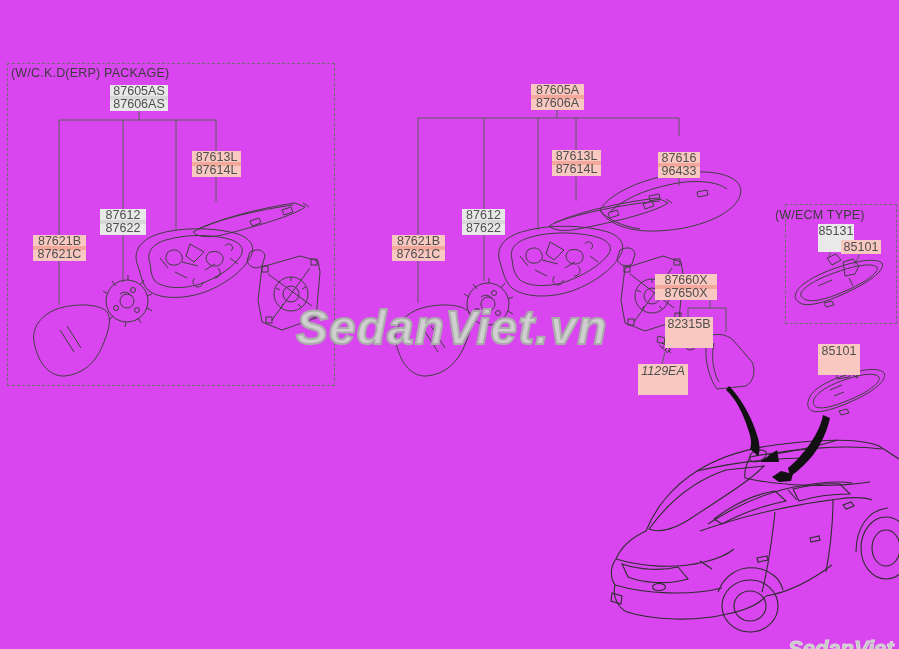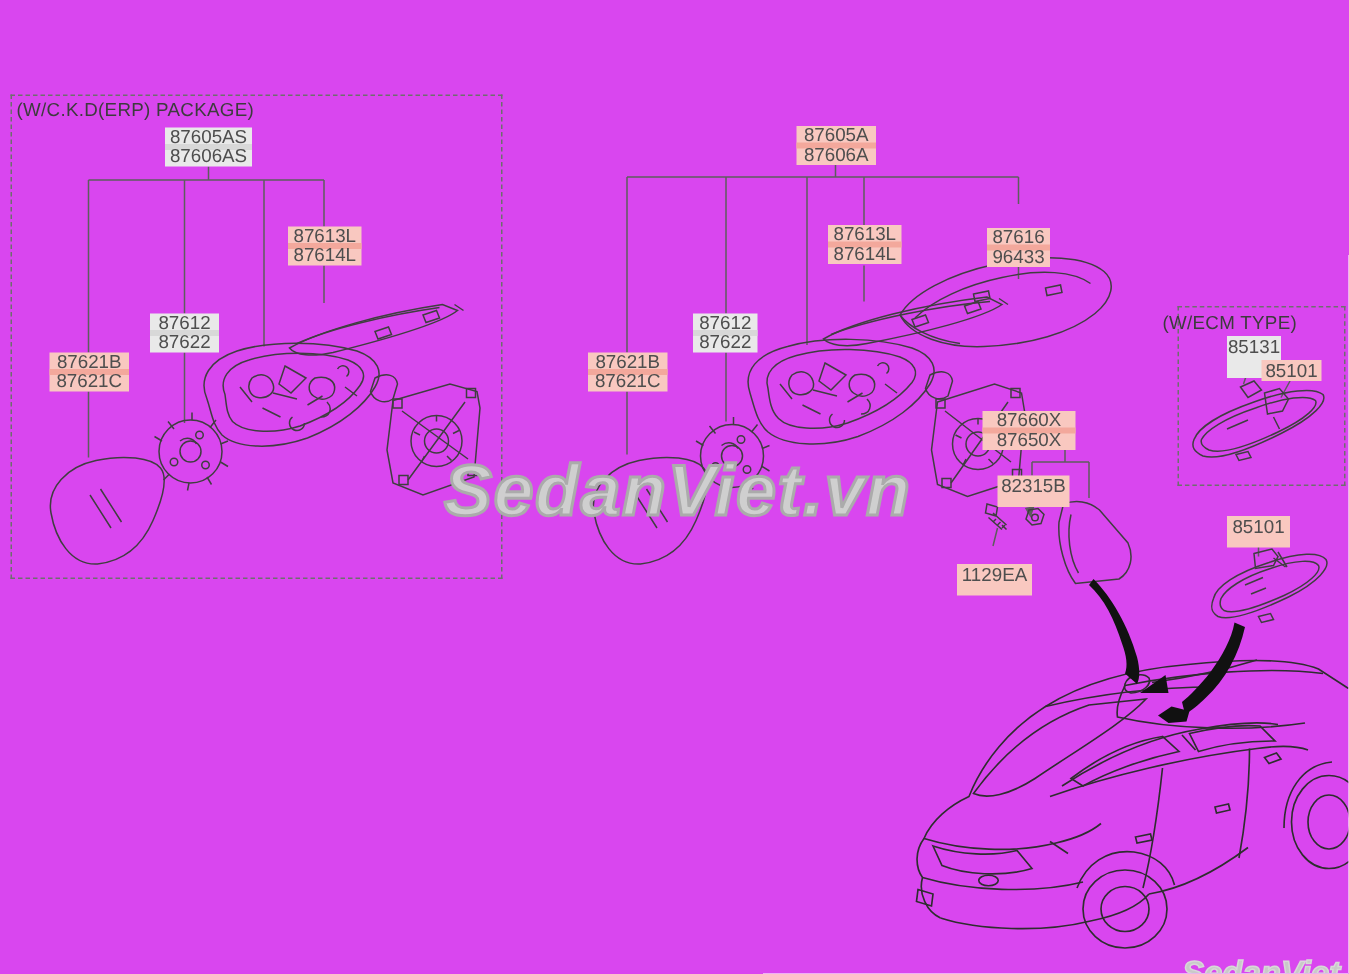--- a/index.html
+++ b/index.html
@@ -7,21 +7,21 @@
          font-family:"Liberation Sans",sans-serif;}
   svg{position:absolute;left:0;top:0;z-index:1;}
   .opt-box{position:absolute;border:1px dashed #6e6e6e;z-index:2;}
   .box-title{position:absolute;z-index:3;font-size:12.5px;color:#3c3c3c;letter-spacing:.2px;white-space:nowrap;}
   .plabel{position:absolute;z-index:4;text-align:center;color:#4e4e4e;font-size:12.5px;
           line-height:13px;white-space:nowrap;}
   .plabel.pink{background:#f9c8c0;}
   .plabel.gray{background:#e9e9e9;}
   .plabel .ln{display:block;position:relative;z-index:1;}
   .plabel.two{height:26px;}
-  .plabel.one{height:21px;line-height:15px;}
+  .plabel.one{height:31px;line-height:15px;}
   .plabel.two .band{position:absolute;left:0;right:0;top:11px;height:4px;z-index:0;}
   .plabel.pink .band{background:#f3a89c;}
   .plabel.gray .band{background:#d8d8d8;}
   .watermark{position:absolute;z-index:5;font-weight:bold;font-size:48px;letter-spacing:1px;
              color:rgba(255,255,255,0.12);-webkit-text-stroke:2px #ababab;
              text-shadow:0 0 0 #c9c9c9;white-space:nowrap;font-style:italic;}
   .watermark.main{left:296px;top:300px;}
   .watermark.partial{left:788px;top:636px;font-size:22px;-webkit-text-stroke:1px #d8d8d8;
              color:transparent;letter-spacing:0;}
 </style>
@@ -241,21 +241,21 @@
     <span class="ln">87621C</span>
   </div>
   <div class="plabel pink two" style="left:655px;top:274px;width:62px;">
     <span class="ln">87660X</span>
     <span class="band"></span>
     <span class="ln">87650X</span>
   </div>
   <div class="plabel pink one" style="left:665px;top:317px;width:48px;">
     <span class="ln">82315B</span>
   </div>
-  <div class="plabel pink one" style="left:638px;top:376px;width:50px;">
+  <div class="plabel pink one" style="left:638px;top:364px;width:50px;font-style:italic;">
     <span class="ln">1129EA</span>
   </div>
   <div class="plabel pink one" style="left:818px;top:344px;width:42px;">
     <span class="ln">85101</span>
   </div>
 
   <div class="plabel gray one" style="left:818px;top:224px;width:36px;height:28px;line-height:14px;">
     <span class="ln">85131</span>
   </div>
   <div class="plabel pink one" style="left:841px;top:240px;width:40px;height:14px;line-height:14px;">

